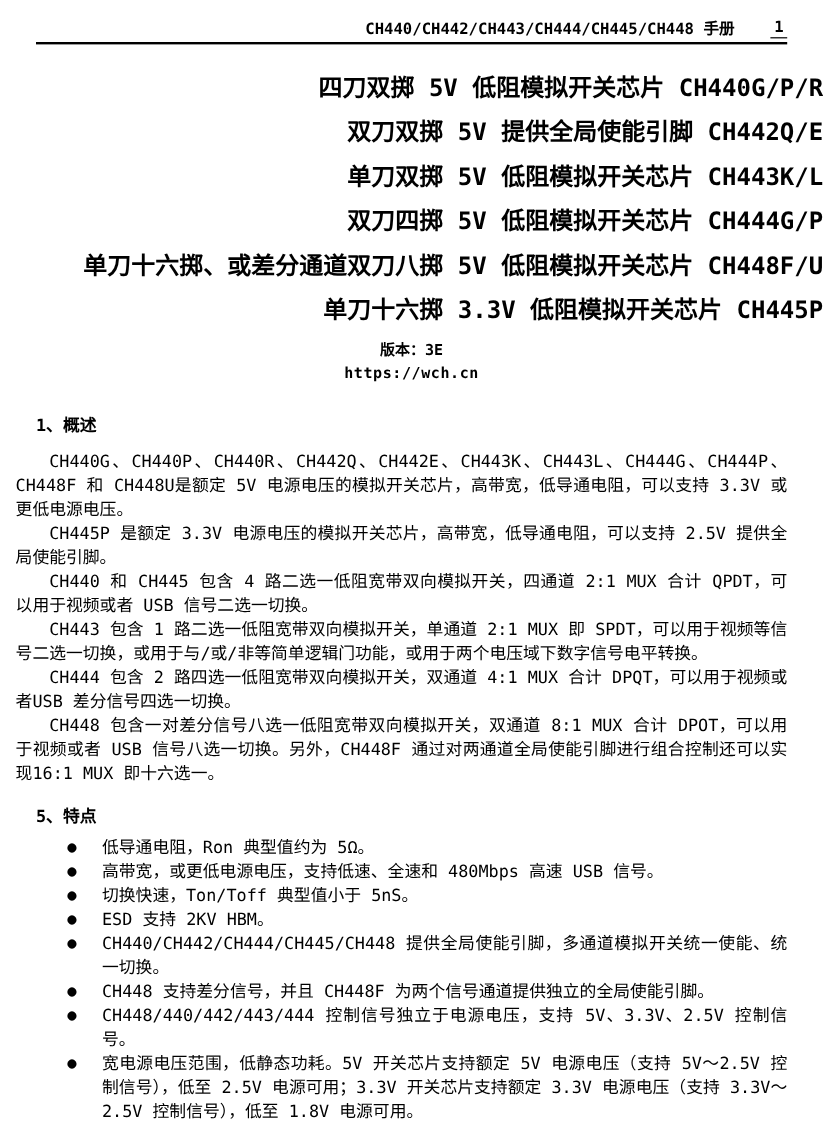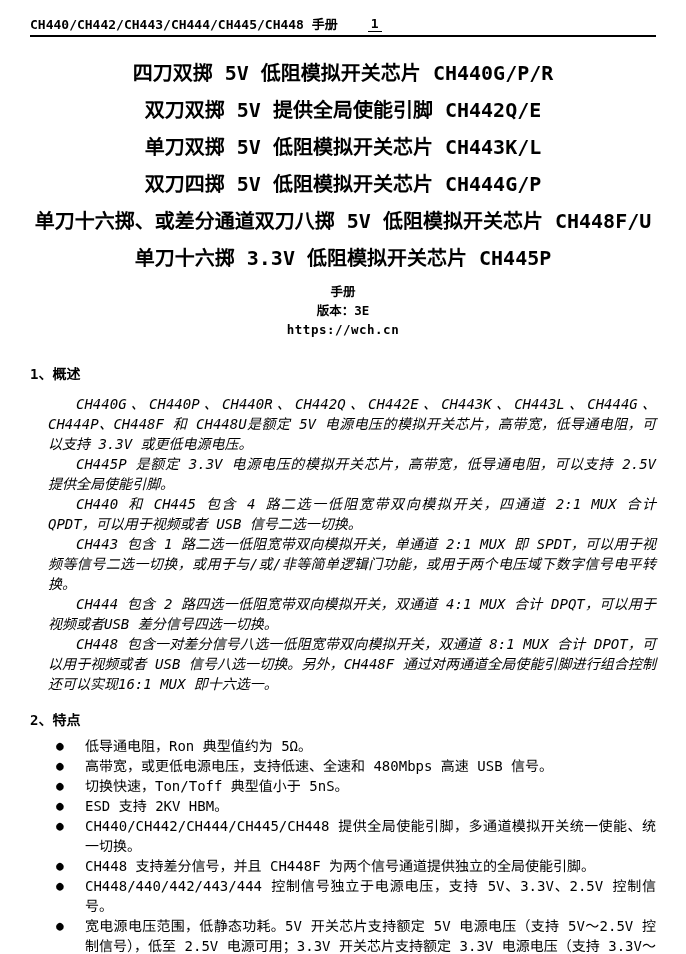--- a/index.html
+++ b/index.html
@@ -16,30 +16,31 @@
   
   .page-header {
     display: flex;
     align-items: flex-end;
     margin: 0 30px;
     padding: 16px 0 3px 0;
     border-bottom: 2px solid #000;
     font-size: 13px;
     font-weight: 700;
     line-height: 15px;
+    justify-content: flex-end;
   }
   .page-number {
     margin-left: 30px;
     padding: 0 3px;
     border-bottom: 1px solid #000;
   }
   
   .titles { margin-top: 18px; }
   .title-line {
-    text-align: center;
+    text-align: right;
     font-size: 20px;
     font-weight: 700;
     line-height: 37px;
     white-space: nowrap;
   }
   
   .meta {
     margin-top: 5px;
     text-align: center;
     font-size: 12.5px;
@@ -50,25 +51,24 @@
   
   .section-heading {
     margin: 0 30px;
     font-size: 14px;
     font-weight: 600;
     line-height: 22px;
   }
   .overview-heading { margin-top: 24px; }
   .features-heading { margin-top: 15px; }
   .paragraphs {
-    margin: 9px 30px 0 48px;
+    margin: 9px 30px 0 13px;
     font-size: 14px;
     line-height: 20px;
     text-align: justify;
-    font-style: italic;
   }
   .paragraphs p { text-indent: 2em; }
   
   .features {
     list-style: none;
     margin: 5px 30px 0 30px;
     font-size: 14px;
     line-height: 20px;
     text-align: justify;
   }
@@ -96,37 +96,36 @@
   <div class="titles">
     <div class="title-line">四刀双掷 5V 低阻模拟开关芯片 CH440G/P/R</div>
     <div class="title-line">双刀双掷 5V 提供全局使能引脚 CH442Q/E</div>
     <div class="title-line">单刀双掷 5V 低阻模拟开关芯片 CH443K/L</div>
     <div class="title-line">双刀四掷 5V 低阻模拟开关芯片 CH444G/P</div>
     <div class="title-line">单刀十六掷、或差分通道双刀八掷 5V 低阻模拟开关芯片 CH448F/U</div>
     <div class="title-line">单刀十六掷 3.3V 低阻模拟开关芯片 CH445P</div>
   </div>
 
   <div class="meta">
-    <div>手册</div>
     <div>版本：3E</div>
     <div class="url">https://wch.cn</div>
   </div>
 
   <div class="section-heading overview-heading">1、概述</div>
 
   <div class="paragraphs">
     <p>CH440G、CH440P、CH440R、CH442Q、CH442E、CH443K、CH443L、CH444G、CH444P、CH448F 和 CH448U是额定 5V 电源电压的模拟开关芯片，高带宽，低导通电阻，可以支持 3.3V 或更低电源电压。</p>
     <p>CH445P 是额定 3.3V 电源电压的模拟开关芯片，高带宽，低导通电阻，可以支持 2.5V 提供全局使能引脚。</p>
     <p>CH440 和 CH445 包含 4 路二选一低阻宽带双向模拟开关，四通道 2:1 MUX 合计 QPDT，可以用于视频或者 USB 信号二选一切换。</p>
     <p>CH443 包含 1 路二选一低阻宽带双向模拟开关，单通道 2:1 MUX 即 SPDT，可以用于视频等信号二选一切换，或用于与/或/非等简单逻辑门功能，或用于两个电压域下数字信号电平转换。</p>
     <p>CH444 包含 2 路四选一低阻宽带双向模拟开关，双通道 4:1 MUX 合计 DPQT，可以用于视频或者USB 差分信号四选一切换。</p>
     <p>CH448 包含一对差分信号八选一低阻宽带双向模拟开关，双通道 8:1 MUX 合计 DPOT，可以用于视频或者 USB 信号八选一切换。另外，CH448F 通过对两通道全局使能引脚进行组合控制还可以实现16:1 MUX 即十六选一。</p>
   </div>
 
-  <div class="section-heading features-heading">2、特点</div>
+  <div class="section-heading features-heading">5、特点</div>
 
   <ul class="features">
     <li>
       <span class="bullet">●</span>
       <span>低导通电阻，Ron 典型值约为 5Ω。</span>
     </li>
     <li>
       <span class="bullet">●</span>
       <span>高带宽，或更低电源电压，支持低速、全速和 480Mbps 高速 USB 信号。</span>
     </li>

